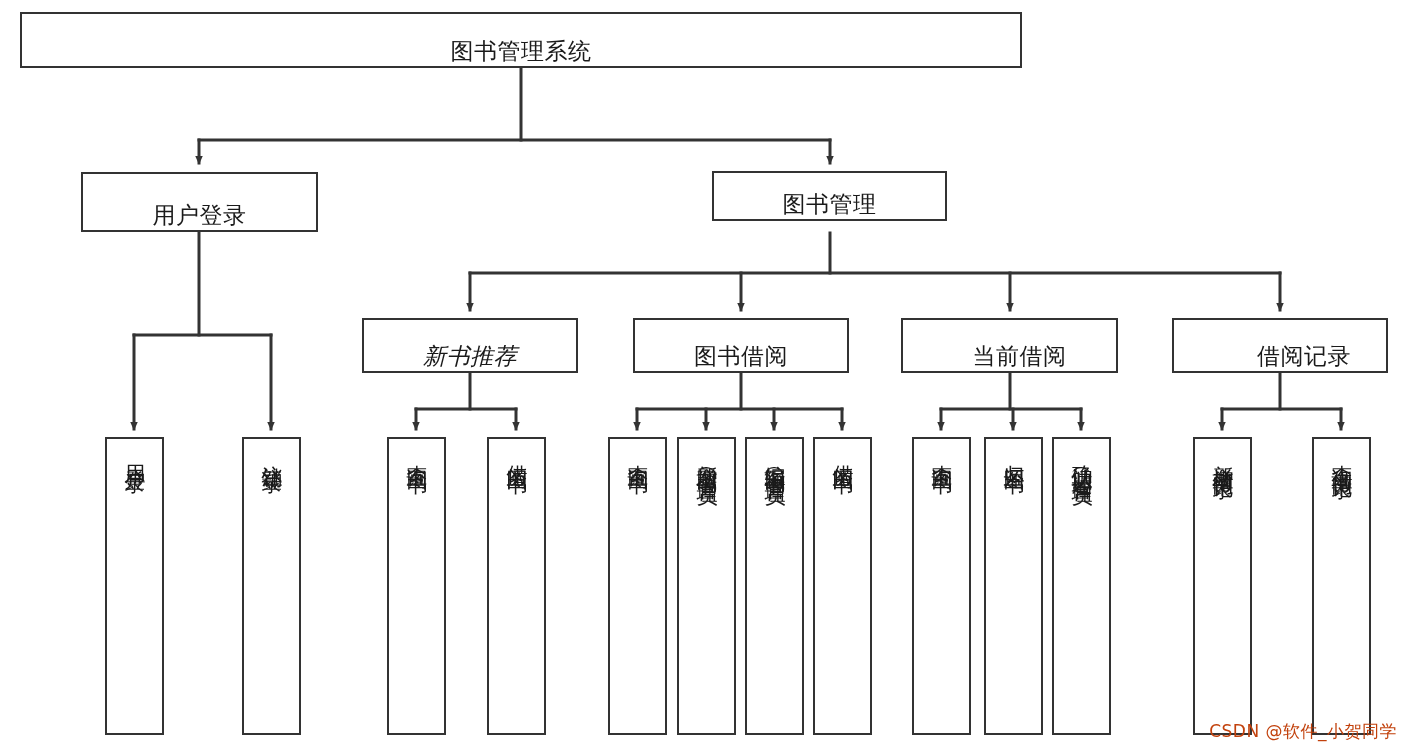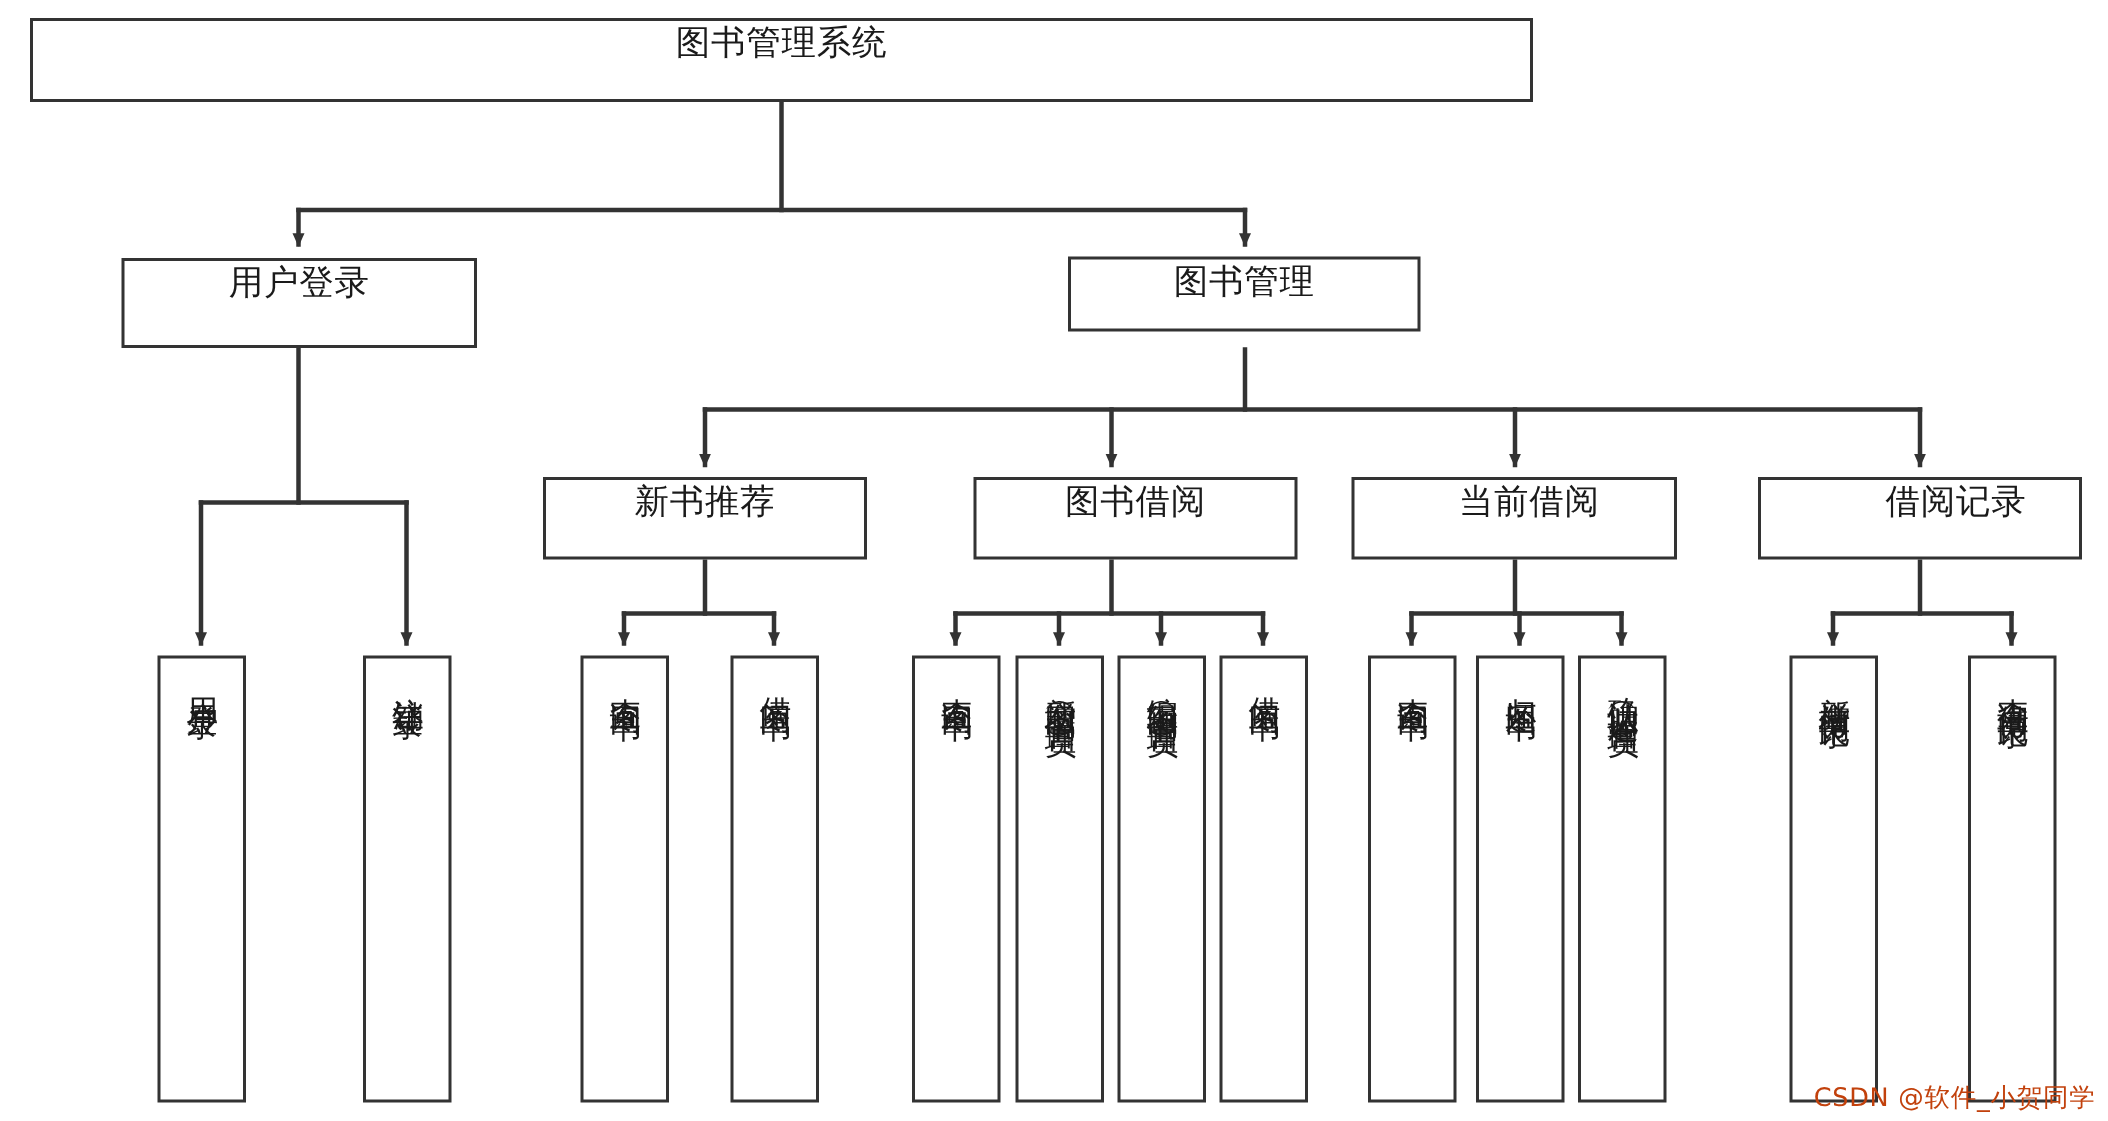--- a/index.html
+++ b/index.html
@@ -24,21 +24,21 @@
     top: 0;
     width: 1405px;
     height: 747px;
   }
   .node {
     position: absolute;
     box-sizing: border-box;
     border: 2px solid #333333;
     background: #ffffff;
     display: flex;
-    align-items: flex-start;
+    align-items: flex-end;
     justify-content: center;
     color: #1a1a1a;
     z-index: 2;
   }
   .node-label {
     display: block;
     text-align: center;
     line-height: 1.32;
     white-space: nowrap;
   }
@@ -127,24 +127,24 @@
     <span class="node-label">图书管理系统</span>
   </div>
 
   <div class="node horizontal" style="left:81px; top:172px; width:237px; height:60px;">
     <span class="node-label">用户登录</span>
   </div>
   <div class="node horizontal" style="left:712px; top:171px; width:235px; height:50px;">
     <span class="node-label">图书管理</span>
   </div>
 
-  <div class="node horizontal" style="left:362px; top:318px; width:216px; height:55px;">
+  <div class="node horizontal" style="left:362px; top:318px; width:216px; height:55px;font-style:italic;">
     <span class="node-label">新书推荐</span>
   </div>
-  <div class="node horizontal" style="left:633px; top:318px; width:216px; height:55px;margin-left:16px;">
+  <div class="node horizontal" style="left:633px; top:318px; width:216px; height:55px;">
     <span class="node-label">图书借阅</span>
   </div>
   <div class="node horizontal" style="left:901px; top:318px; width:217px; height:55px;padding-left:20px;">
     <span class="node-label">当前借阅</span>
   </div>
   <div class="node horizontal" style="left:1172px; top:318px; width:216px; height:55px;padding-left:48px;">
     <span class="node-label">借阅记录</span>
   </div>
 
   <div class="node vertical" style="left:105px; top:437px; width:59px; height:298px;">

